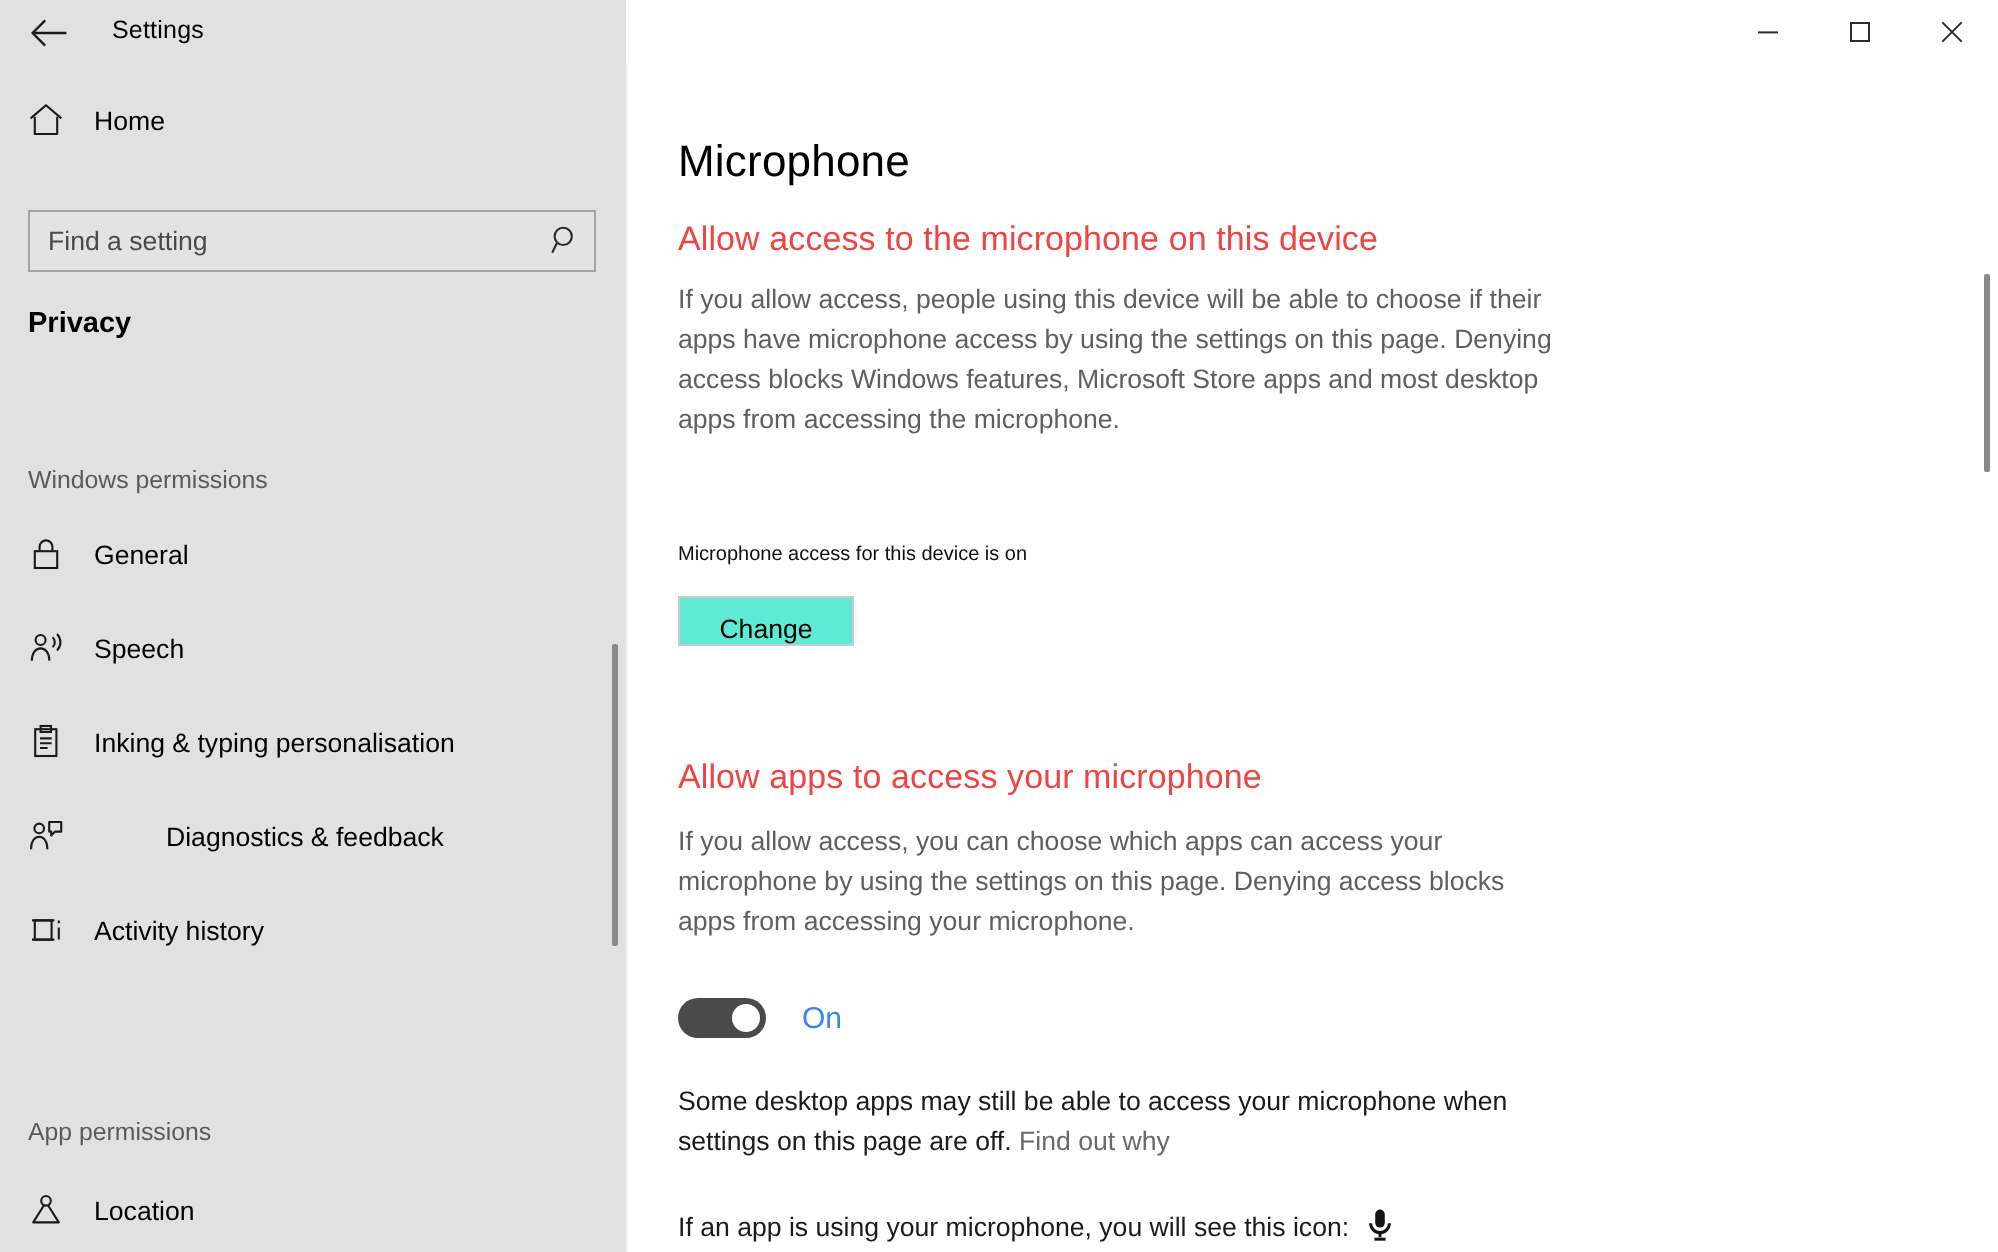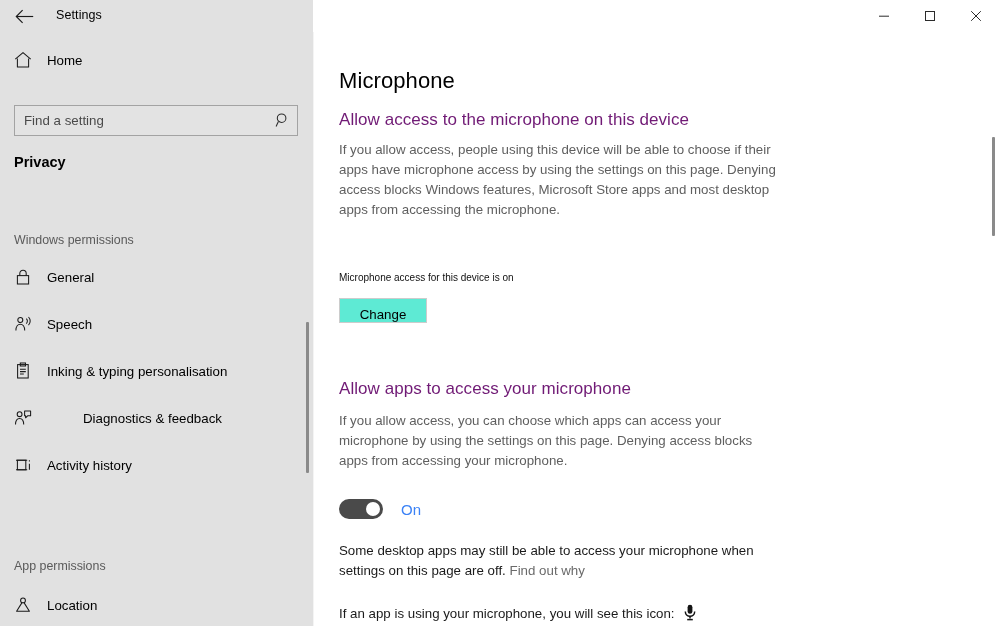--- a/index.html
+++ b/index.html
@@ -195,21 +195,21 @@
     top: 23px;
     font-size: 22px;
     font-weight: 300;
     color: #000;
     letter-spacing: .1px;
     margin-top: 13px;
   }
   .sec-head {
     font-size: 17px;
     font-weight: 400;
-    color: #701a75;
+    color: #ef4444;
     letter-spacing: .05px;
   }
   .body-text {
     font-size: 13.3px;
     color: #5f5f5f;
     line-height: 20px;
     max-width: 437px;
   }
   .body-text-dark {
     font-size: 13.3px;

